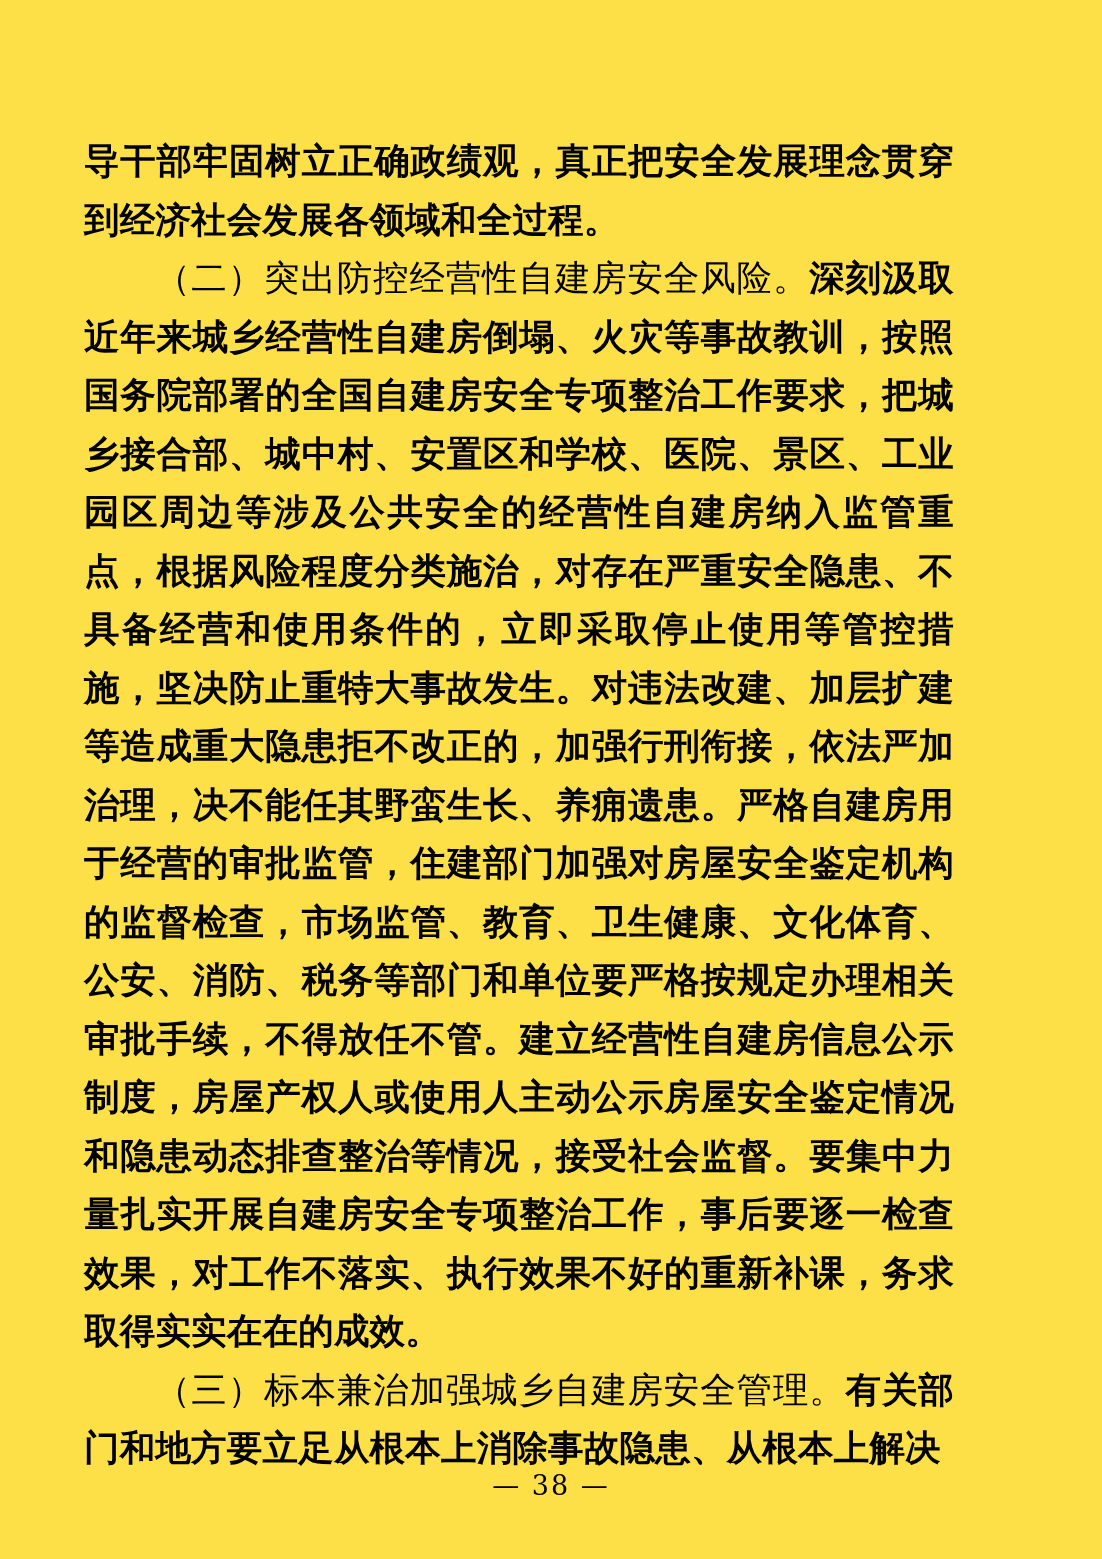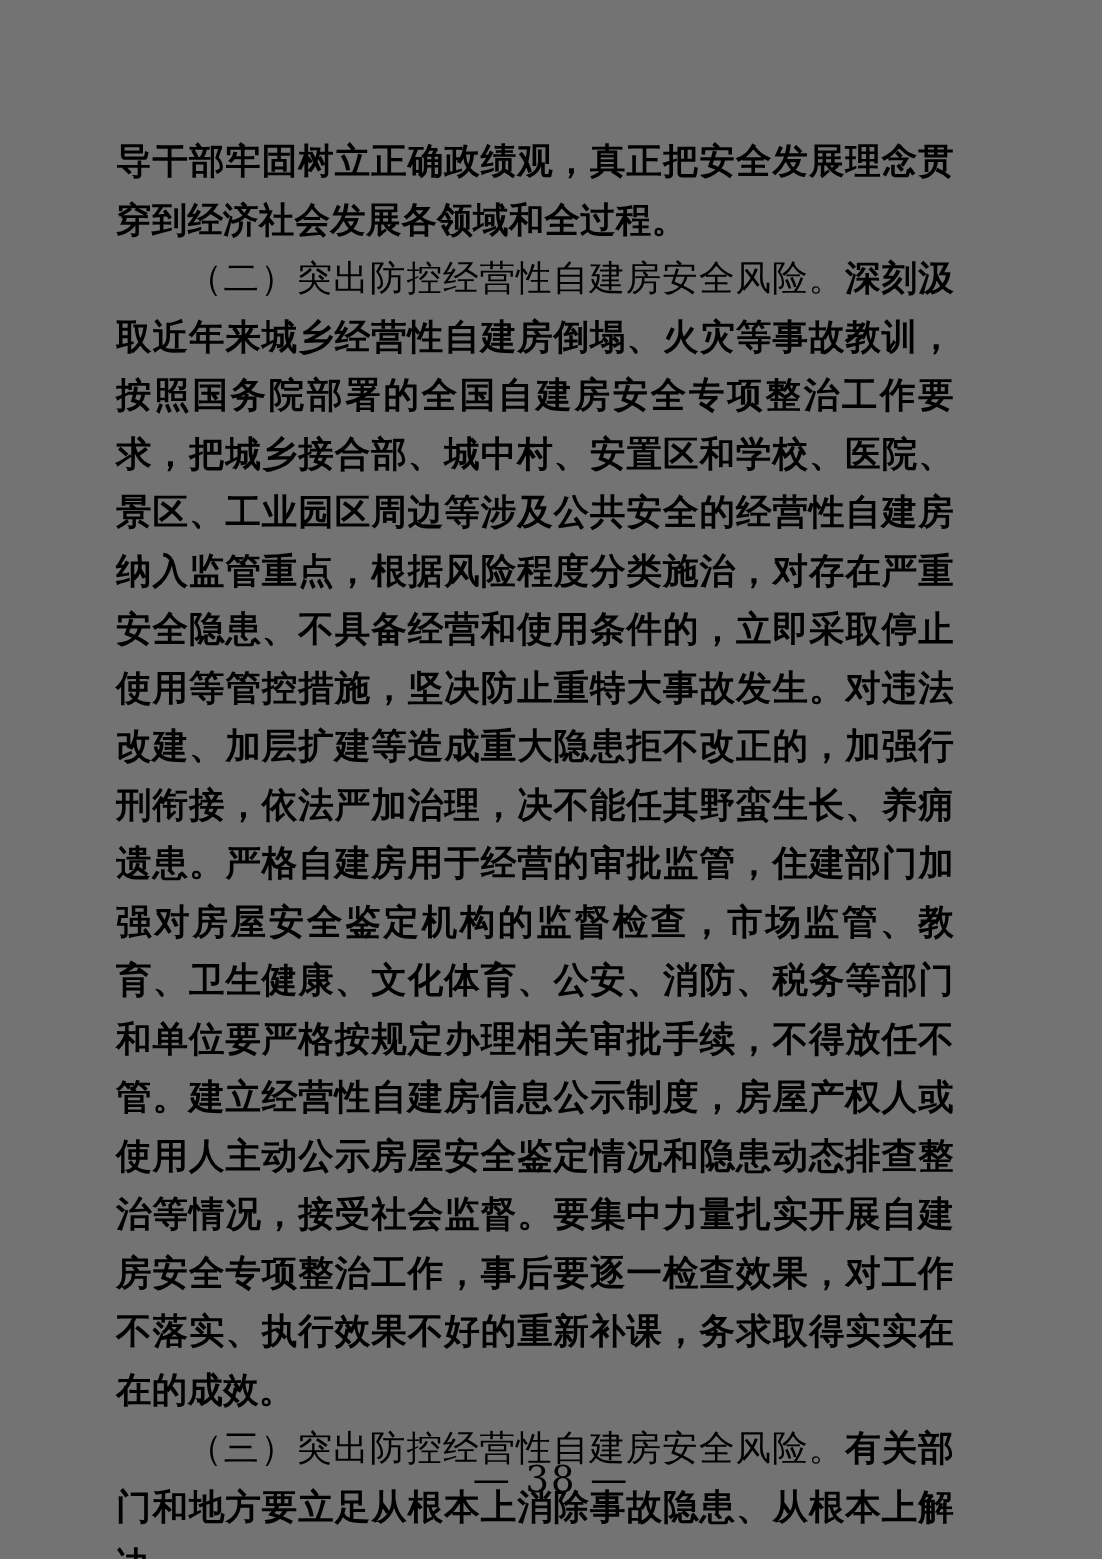--- a/index.html
+++ b/index.html
@@ -12,22 +12,22 @@
     height: 1559px;
     overflow: hidden;
     font-family: "DejaVu Serif", "Liberation Serif", serif;
     color: #000000;
   }
   .page {
     position: relative;
     width: 1102px;
     height: 1559px;
     box-sizing: border-box;
-    padding: 132px 148px 0 116px;
-    background: #737373;
+    padding: 132px 148px 0 84px;
+    background: #fde047;
   }
   .doc-body {
     font-size: 35.5px;
     line-height: 58.5px;
     letter-spacing: 0.2px;
     text-align: justify;
     text-justify: inter-ideograph;
     font-weight: 600;
   }
   .para {
@@ -43,34 +43,34 @@
   .lead {
     font-family: "DejaVu Sans", "Liberation Sans", sans-serif;
     font-weight: 400;
   }
   .page-number {
     position: absolute;
     left: 0;
     right: 0;
     bottom: 58px;
     text-align: center;
-    font-size: 37px;
+    font-size: 27px;
     font-family: "DejaVu Serif", "Liberation Serif", serif;
     letter-spacing: 2px;
     color: #000000;
   }
 </style>
 </head>
 <body>
 
 <div class="page">
   <div class="doc-body">
 
     <p class="para"><span>导干部牢固树立正确政绩观，真正把安全发展理念贯穿到经济社会发展各领域和全过程。</span></p>
 
     <p class="para indented"><span class="lead">（二）突出防控经营性自建房安全风险。</span><span>深刻汲取近年来城乡经营性自建房倒塌、火灾等事故教训，按照国务院部署的全国自建房安全专项整治工作要求，把城乡接合部、城中村、安置区和学校、医院、景区、工业园区周边等涉及公共安全的经营性自建房纳入监管重点，根据风险程度分类施治，对存在严重安全隐患、不具备经营和使用条件的，立即采取停止使用等管控措施，坚决防止重特大事故发生。对违法改建、加层扩建等造成重大隐患拒不改正的，加强行刑衔接，依法严加治理，决不能任其野蛮生长、养痈遗患。严格自建房用于经营的审批监管，住建部门加强对房屋安全鉴定机构的监督检查，市场监管、教育、卫生健康、文化体育、公安、消防、税务等部门和单位要严格按规定办理相关审批手续，不得放任不管。建立经营性自建房信息公示制度，房屋产权人或使用人主动公示房屋安全鉴定情况和隐患动态排查整治等情况，接受社会监督。要集中力量扎实开展自建房安全专项整治工作，事后要逐一检查效果，对工作不落实、执行效果不好的重新补课，务求取得实实在在的成效。</span></p>
 
-    <p class="para indented"><span class="lead">（三）突出防控经营性自建房安全风险。</span><span>有关部门和地方要立足从根本上消除事故隐患、从根本上解决</span></p>
+    <p class="para indented"><span class="lead">（三）标本兼治加强城乡自建房安全管理。</span><span>有关部门和地方要立足从根本上消除事故隐患、从根本上解决</span></p>
 
   </div>
 
   <div class="page-number">— 38 —</div>
 </div>
 
 </body></html>

